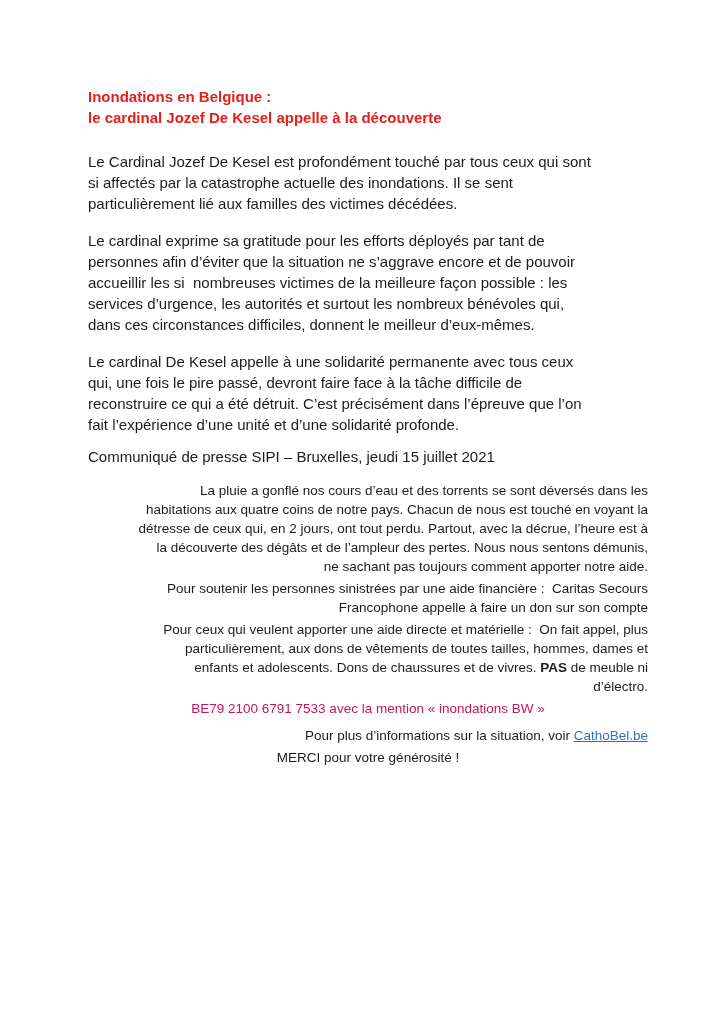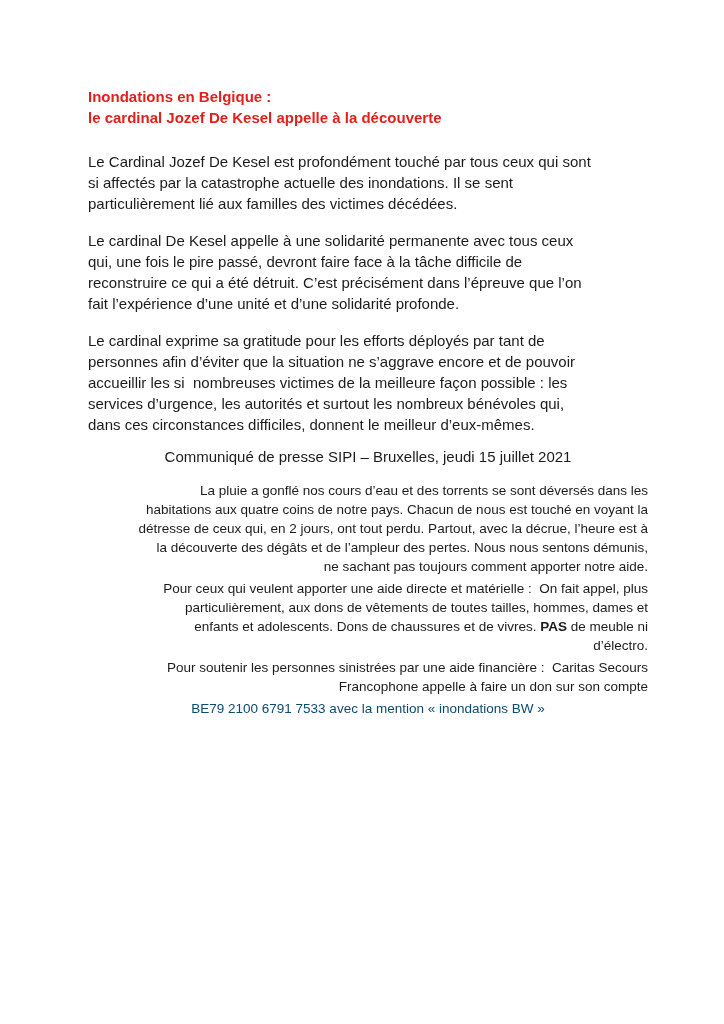--- a/index.html
+++ b/index.html
@@ -33,26 +33,26 @@
     white-space: pre-wrap;
   }
   p.b {
     font-size: 13.5px;
     line-height: 19px;
     margin: 0 0 3px 0;
     white-space: pre-wrap;
     text-align: right;
   }
   p.dateline {
-    text-align: center;
+    text-align: left;
     margin: 11px 0 14px 0;
   }
   p.account {
     text-align: center;
-    color: #0c4a6e;
+    color: #be185d;
     margin: 2px 0 8px 0;
   }
   p.thanks {
     text-align: center;
     margin-top: 1px;
   }
   a.u-black {
     color: #1c1c1c;
     text-decoration: underline;
     cursor: pointer;
@@ -68,47 +68,49 @@
 <body>
 
 <div class="page">
 
   <h1 class="doc-title"><span>Inondations en Belgique :</span><br><span>le cardinal Jozef De Kesel appelle à la découverte</span></h1>
 
   <p class="a">Le Cardinal Jozef De Kesel est profondément touché par tous ceux qui sont
 si affectés par la catastrophe actuelle des inondations. Il se sent
 particulièrement lié aux familles des victimes décédées.</p>
 
-  <p class="a">Le cardinal De Kesel appelle à une solidarité permanente avec tous ceux
-qui, une fois le pire passé, devront faire face à la tâche difficile de
-reconstruire ce qui a été détruit. C’est précisément dans l’épreuve que l’on
-fait l’expérience d’une unité et d’une solidarité profonde.</p>
-
   <p class="a">Le cardinal exprime sa gratitude pour les efforts déployés par tant de
 personnes afin d’éviter que la situation ne s’aggrave encore et de pouvoir
 accueillir les si  nombreuses victimes de la meilleure façon possible : les
 services d’urgence, les autorités et surtout les nombreux bénévoles qui,
 dans ces circonstances difficiles, donnent le meilleur d’eux-mêmes.</p>
+
+  <p class="a">Le cardinal De Kesel appelle à une solidarité permanente avec tous ceux
+qui, une fois le pire passé, devront faire face à la tâche difficile de
+reconstruire ce qui a été détruit. C’est précisément dans l’épreuve que l’on
+fait l’expérience d’une unité et d’une solidarité profonde.</p>
 
 
   <p class="a dateline">Communiqué de presse SIPI – Bruxelles, jeudi 15 juillet 2021</p>
 
   <p class="b">La pluie a gonflé nos cours d’eau et des torrents se sont déversés dans les
 habitations aux quatre coins de notre pays. Chacun de nous est touché en voyant la
 détresse de ceux qui, en 2 jours, ont tout perdu. Partout, avec la décrue, l’heure est à
 la découverte des dégâts et de l’ampleur des pertes. Nous nous sentons démunis,
 ne sachant pas toujours comment apporter notre aide.</p>
 
 
+  <p class="b">Pour soutenir les personnes sinistrées par une aide financière :  Caritas Secours
+Francophone appelle à faire un don sur son compte</p>
+
   <p class="b"><span>Pour ceux qui veulent apporter une aide directe et matérielle :  On fait appel, plus
 particulièrement, aux dons de vêtements de toutes tailles, hommes, dames et
 enfants et adolescents. Dons de chaussures et de vivres. </span><strong>PAS</strong><span> de meuble ni
 d’électro.</span></p>
 
-  <p class="b">Pour soutenir les personnes sinistrées par une aide financière :  Caritas Secours
-Francophone appelle à faire un don sur son compte</p>
-
   <p class="b account">BE79 2100 6791 7533 avec la mention « inondations BW »</p>
 
 
+  <p class="b"><span>Pour plus d’informations sur la situation, voir </span><a class="u-blue">CathoBel.be</a></p>
 
+  <p class="b thanks">MERCI pour votre générosité !</p>
 
 </div>
 
 </body></html>

